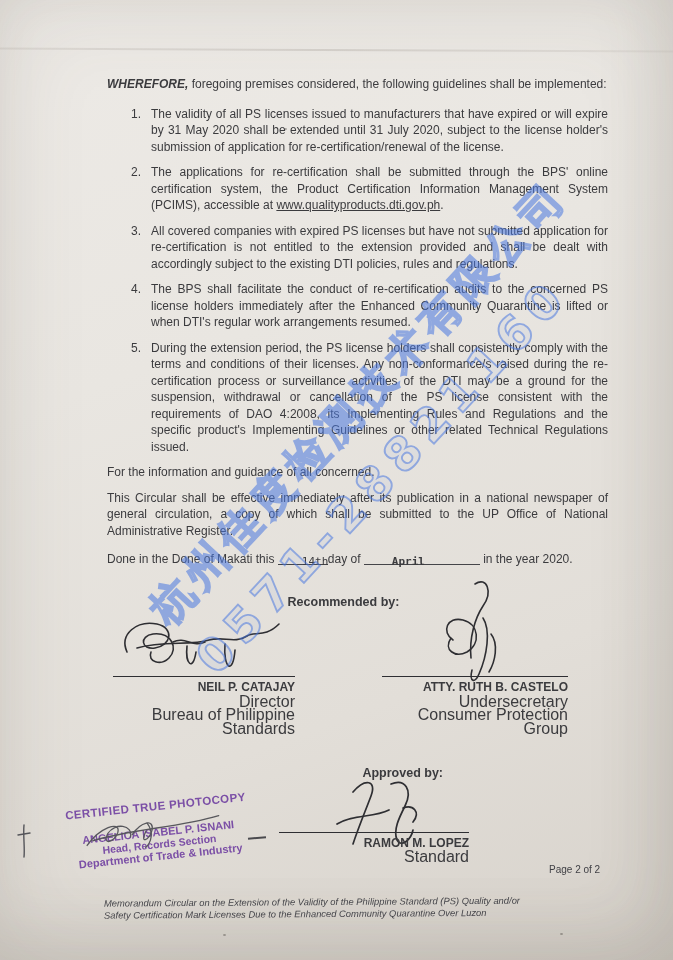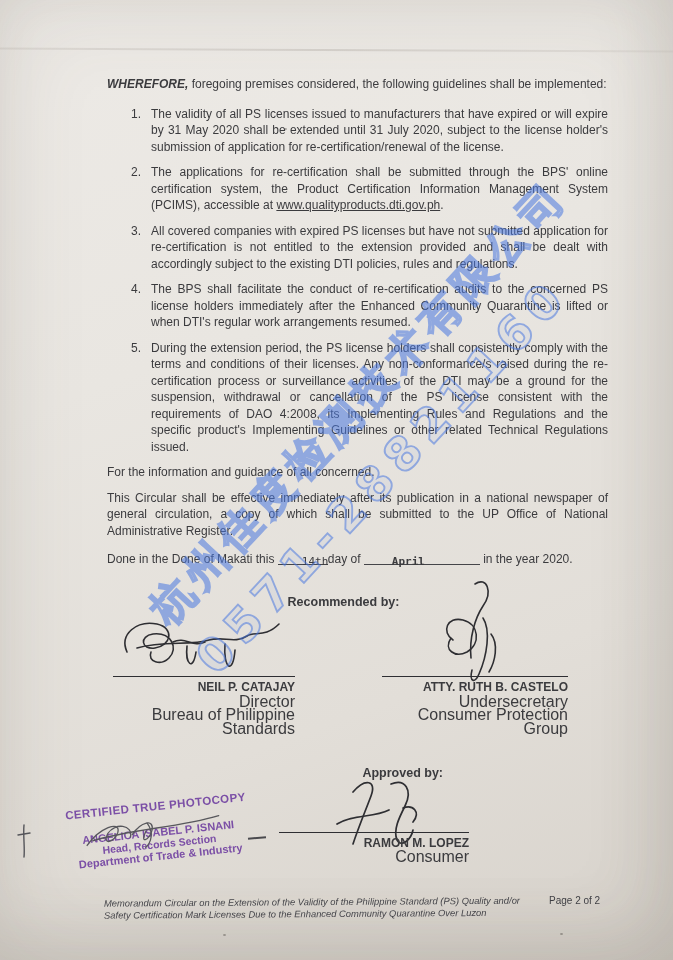--- a/index.html
+++ b/index.html
@@ -53,21 +53,21 @@
   .stamp-l1{font-size:11.5px;letter-spacing:.4px;}
   .stamp-name{font-size:11px;margin-top:14px;}
   .stamp-l3{font-size:10.5px;}
   .stamp-l4{font-size:11px;}
   .stamp-sig{position:absolute;left:28px;top:8px;}
   .dash-mark{position:absolute;left:248px;top:837px;width:18px;height:2px;background:#4a4a4e;transform:rotate(-4deg);}
   .pen-mark{position:absolute;left:16px;top:823px;}
   
   .footer-text{position:absolute;left:104px;top:896px;width:470px;font-style:italic;
     font-size:9.4px;line-height:12px;color:#46464b;transform:rotate(-.4deg);}
-  .page-num{position:absolute;left:549px;top:895px;font-size:10px;color:#3f3f44;}
+  .page-num{position:absolute;left:549px;top:864px;font-size:10px;color:#3f3f44;}
   .speck{position:absolute;width:3px;height:2px;background:rgba(80,75,70,.45);border-radius:50%;}
 </style>
 </head>
 <body>
 
 <div class="page">
   <div class="crease"></div>
 
   <div class="watermark">
     <div class="wm-line1">杭州佳度检测技术有限公司</div>
@@ -146,21 +146,21 @@
       <svg class="sig-art" width="110" height="60" viewBox="0 0 110 60" style="margin-top:-4px;">
         <g fill="none" stroke="#2e2e32" stroke-width="1.7" stroke-linecap="round">
           <path d="M34,14 C46,0 58,2 52,18 C46,34 40,48 34,66"></path>
           <path d="M18,46 C34,36 54,40 70,32"></path>
           <path d="M72,6 C86,0 94,12 86,28 C80,40 74,52 78,62 C82,70 92,62 94,52"></path>
           <path d="M84,30 C94,26 102,34 94,44"></path>
         </g>
       </svg>
       <div class="sig-line"></div>
       <div class="sig-name">RAMON M. LOPEZ</div>
-      <div class="sig-title">Consumer</div>
+      <div class="sig-title">Standard</div>
     </div>
   </div>
 
   <div class="stamp">
     <div class="stamp-l1">CERTIFIED TRUE PHOTOCOPY</div>
     <svg class="stamp-sig" width="150" height="40" viewBox="0 0 150 40">
       <g fill="none" stroke="#57575c" stroke-width="1.3" stroke-linecap="round">
         <path d="M8,30 C22,14 44,8 40,20 C36,30 22,32 30,20 C38,10 56,14 52,26"></path>
         <path d="M54,24 C64,12 78,10 74,22 C70,32 60,34 68,22"></path>
         <path d="M14,26 C54,18 100,22 142,14"></path>

